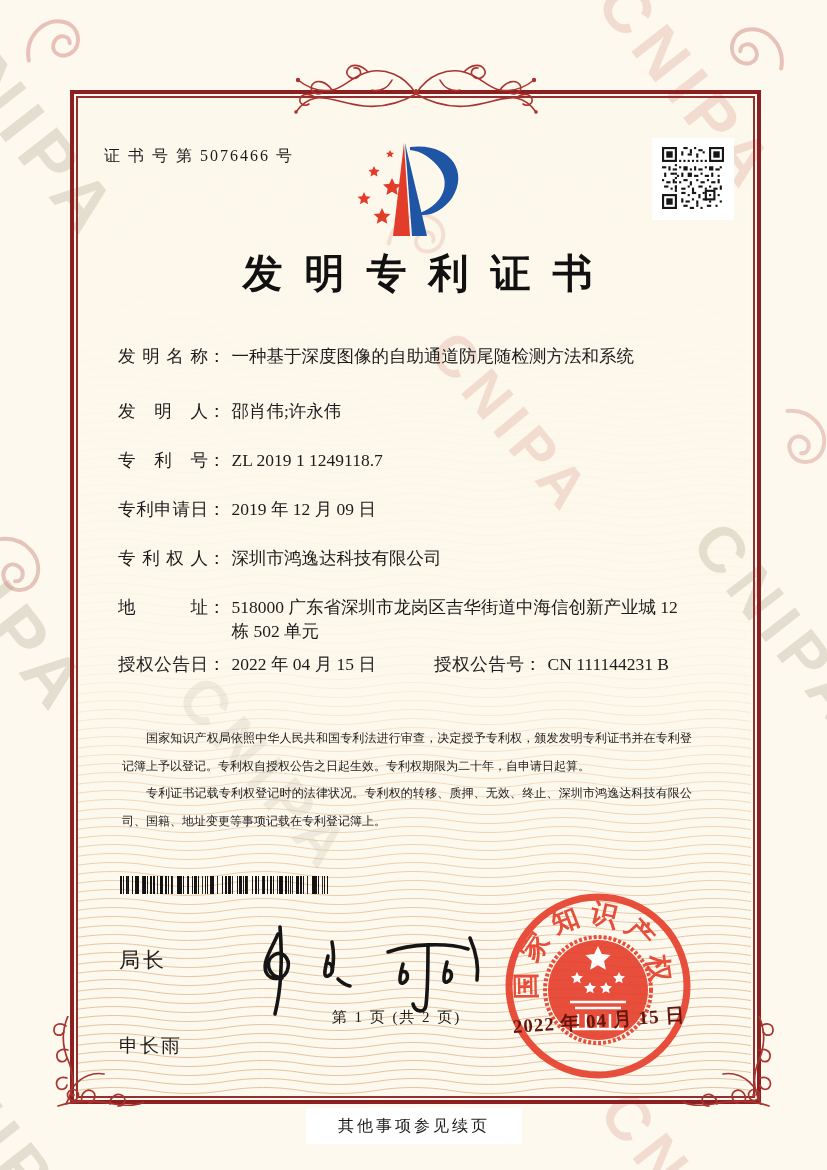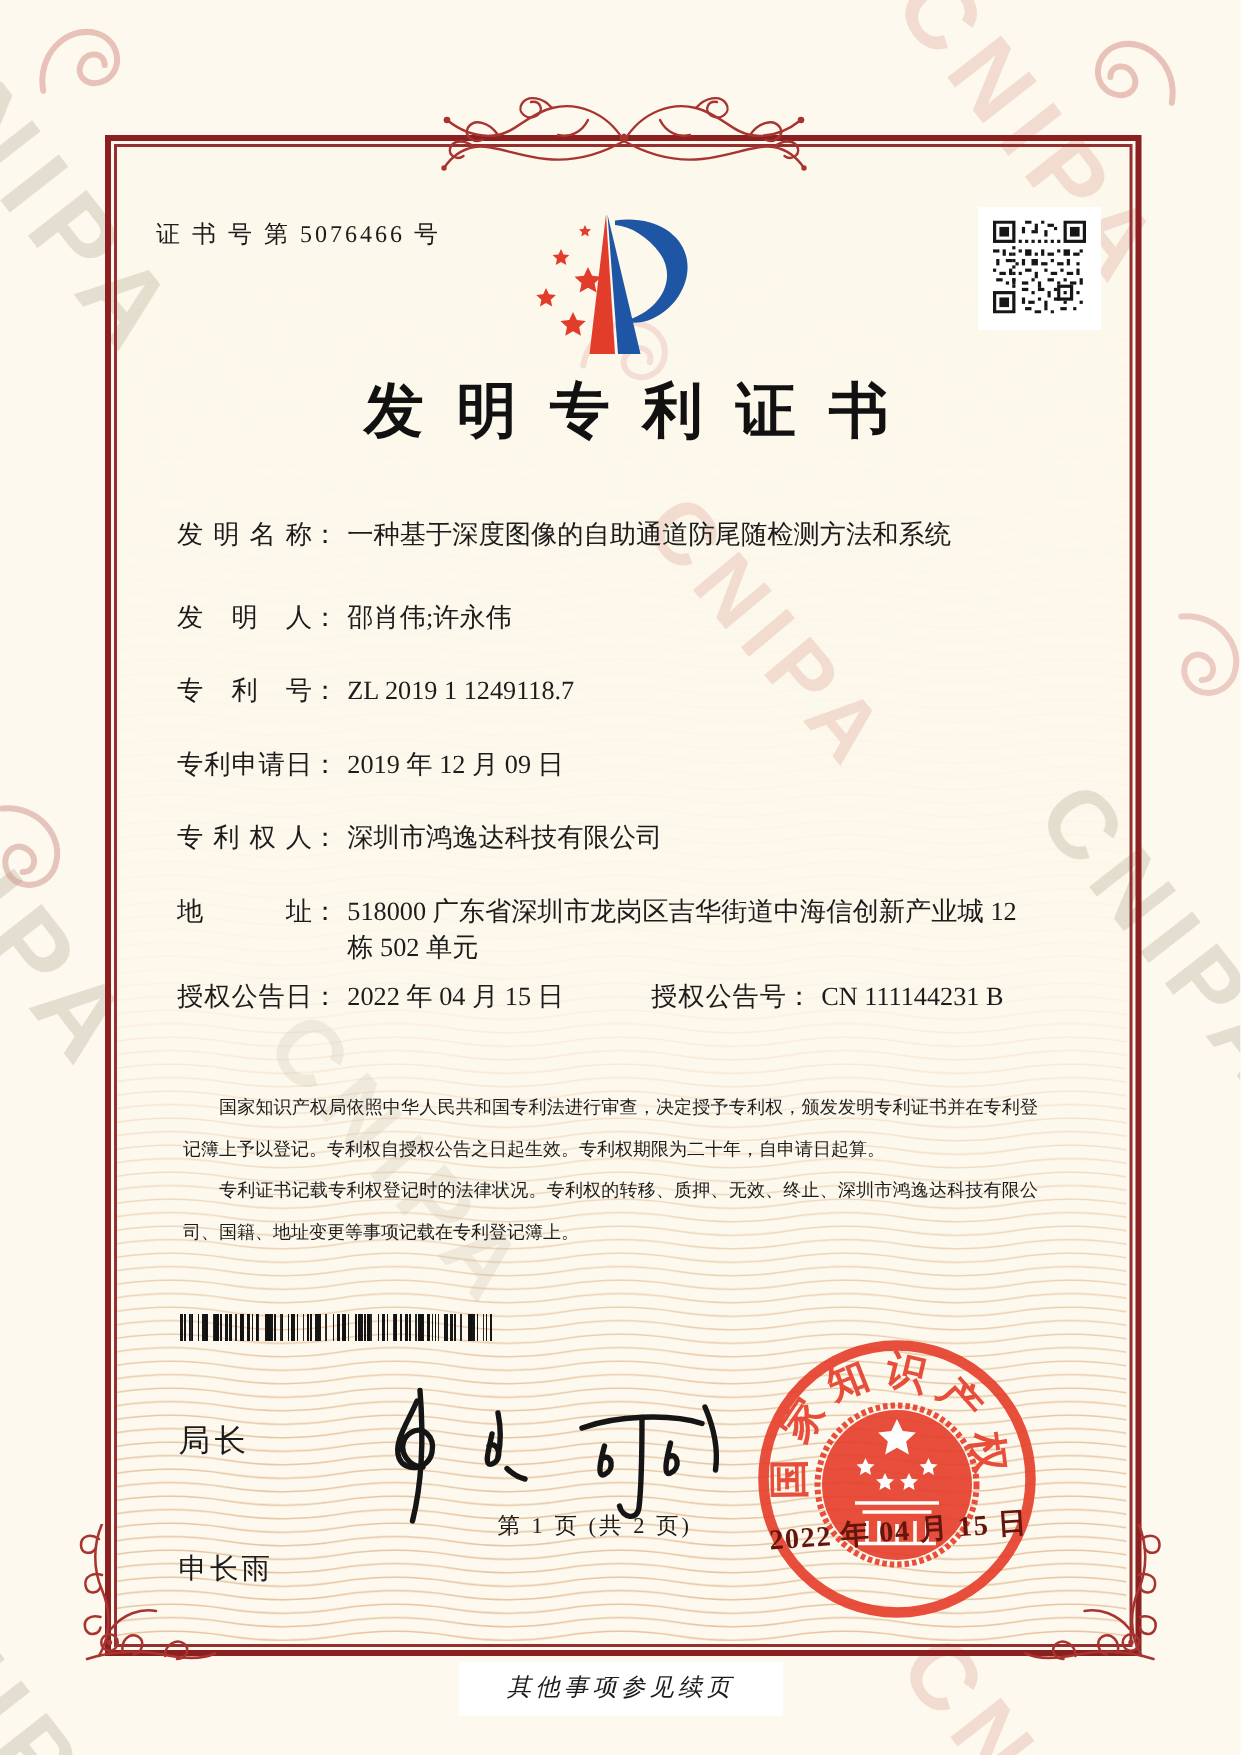--- a/index.html
+++ b/index.html
@@ -44,21 +44,21 @@
   .sig-title{position:absolute;left:119px;top:946px;font-size:21px;letter-spacing:3px;}
   .sig-name{position:absolute;left:119px;top:1033px;font-size:19px;letter-spacing:2px;}
   .signature{position:absolute;left:242px;top:922px;}
   .seal{position:absolute;left:498px;top:886px;}
   .seal-date{position:absolute;left:497px;top:1008px;width:204px;text-align:center;
              transform:rotate(-4deg);font-size:19px;font-weight:700;color:#63160d;
              letter-spacing:1px;white-space:nowrap;z-index:5;}
   .page-info{position:absolute;left:0;right:34px;top:1008px;text-align:center;
              font-size:15px;letter-spacing:2px;}
   .note{position:absolute;left:306px;top:1108px;width:216px;height:36px;background:#ffffff;
-        text-align:center;line-height:36px;font-size:16px;letter-spacing:3px;z-index:5;font-style:italic;}
+        text-align:center;line-height:36px;font-size:16px;letter-spacing:3px;z-index:5;}
 </style>
 </head>
 <body>
 
 <div class="page">
 
   <div class="wm gray" style="left:-28px;top:-8px;font-size:72px;letter-spacing:10px;transform:rotate(52deg);">CNIPA</div>
   <div class="wm pink" style="left:642px;top:-34px;font-size:66px;letter-spacing:9px;transform:rotate(52deg);">CNIPA</div>
   <div class="wm pink" style="left:468px;top:318px;font-size:58px;letter-spacing:8px;transform:rotate(50deg);">CNIPA</div>
   <div class="wm gray" style="left:-58px;top:468px;font-size:72px;letter-spacing:10px;transform:rotate(52deg);">CNIPA</div>

